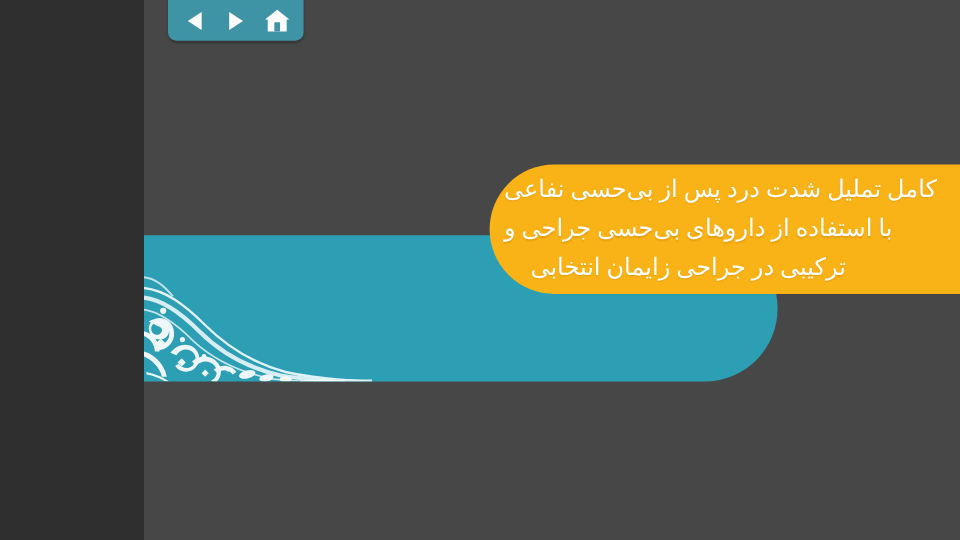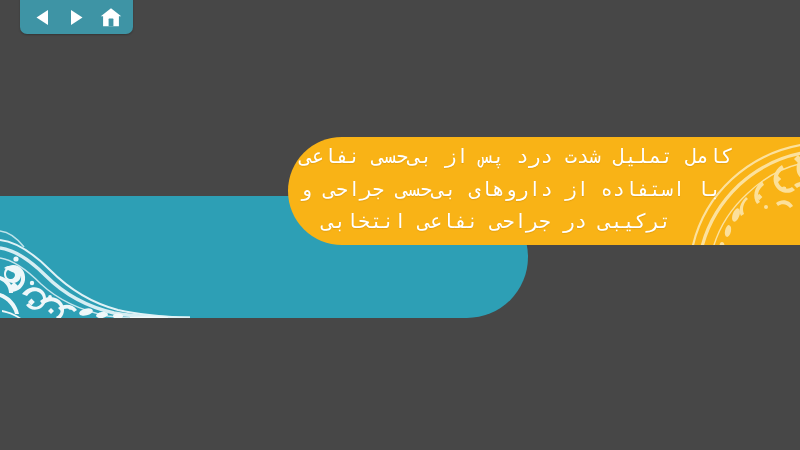--- a/index.html
+++ b/index.html
@@ -3,25 +3,25 @@
 <meta charset="utf-8">
 <title>Presentation Slide</title>
 <style>
   html, body {
     margin: 0;
     padding: 0;
     background: #2f2f2f;
   }
   #slide {
     position: relative;
-    width: 800px;
+    width: 680px;
     height: 450px;
     overflow: hidden;
     background: #474747;
-    font-family: Liberation Mono, monospace;
+    font-family: Liberation Serif, serif;
   }
 
   
   #navbar {
     position: absolute;
     left: 20px;
     top: -6px;
     width: 113px;
     height: 40px;
     background: #3e94a5;
@@ -210,16 +210,16 @@
         <path d="M158 82 c-4 10-7 22-8 34 l-3 0 c1-13 4-25 8-35 z"></path>
         <path d="M152 98 c-3 9-5 18-5 27 l-3 0 c0-10 2-19 5-28 z"></path>
         <path d="M58 122 c-1 1-2 2-2 3 l-3 0 c0-2 1-3 2-4 z"></path>
       </g>
     </svg>
   </div>
 
   <div id="title-block">
     <div class="title-line l1">کامل تملیل شدت درد پس از بی‌حسی نفاعی</div>
     <div class="title-line l2">با استفاده از داروهای بی‌حسی جراحی و</div>
-    <div class="title-line l3">ترکیبی در جراحی نفاعی انتخابی</div>
+    <div class="title-line l3">ترکیبی در جراحی زایمان انتخابی</div>
   </div>
 
 </div>
 
 </body></html>

